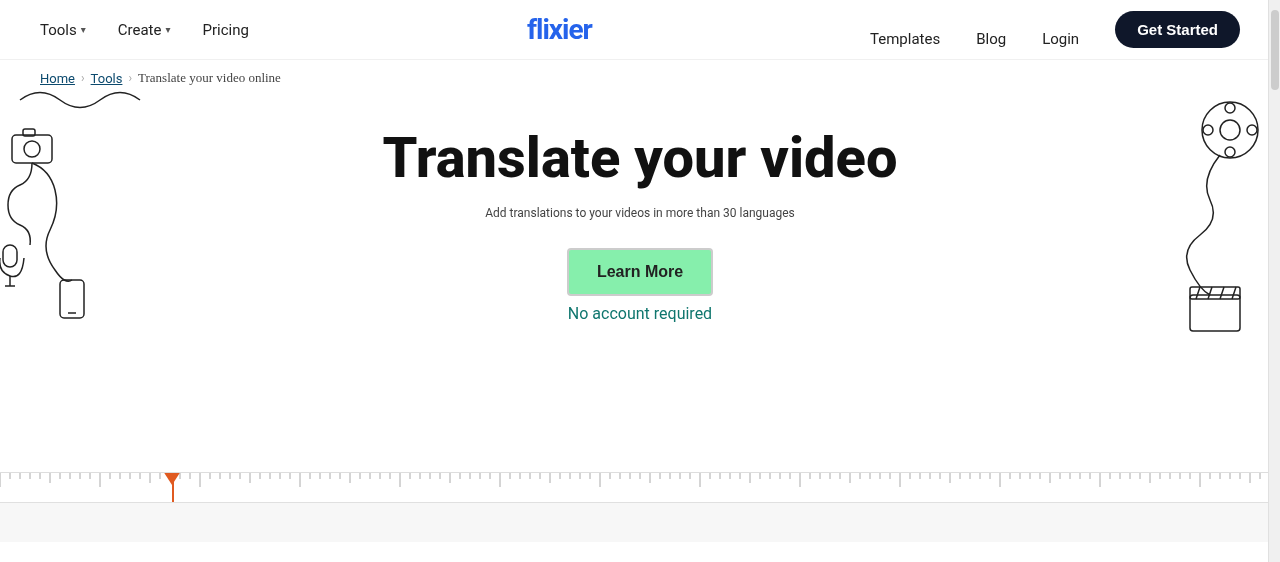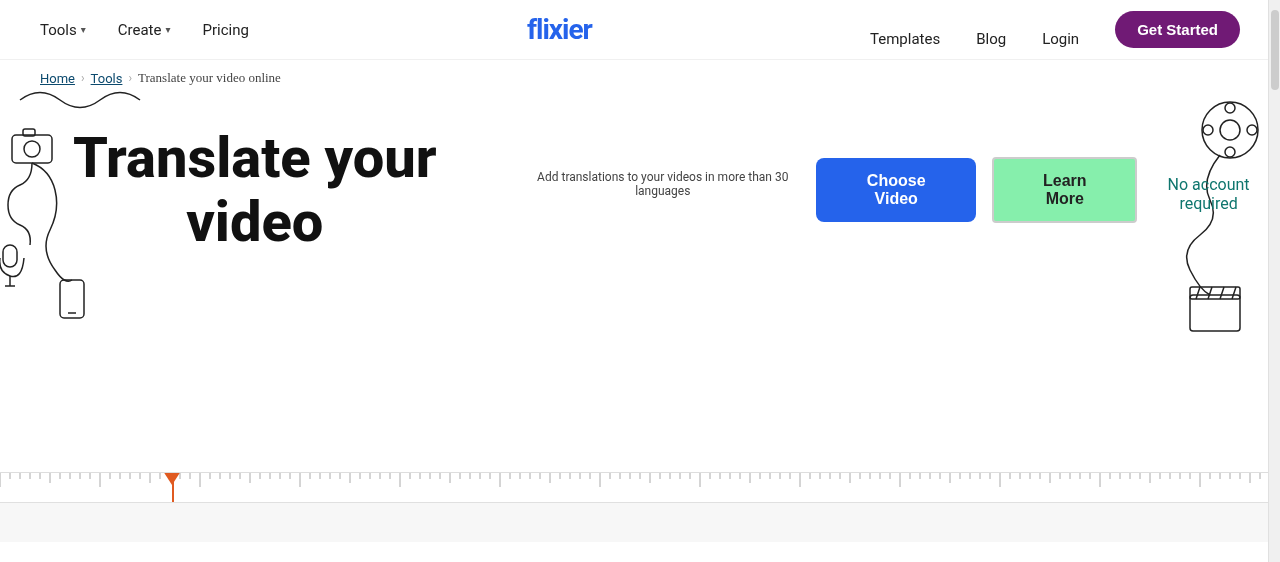--- a/index.html
+++ b/index.html
@@ -51,21 +51,21 @@
       display: flex;
       align-items: flex-end;
       gap: 36px;
     }
     .nav-link {
       font-size: 15px;
       color: #222;
       cursor: pointer;
     }
     .btn-get-started {
-      background: #701a75;
+      background: #0f172a;
       color: #fff;
       border: none;
       border-radius: 22px;
       padding: 10px 22px;
       font-size: 15px;
       font-weight: 600;
       cursor: pointer;
     }
 
     
@@ -87,21 +87,21 @@
       font-size: 12px;
     }
     .breadcrumb .current {
       color: #444;
       font-family: Liberation Serif, serif;
     }
 
     
     .hero {
       display: flex;
-      flex-direction: row;
+      flex-direction: column;
       align-items: center;
       justify-content: center;
       text-align: center;
       padding: 30px 0 20px;
       position: relative;
       z-index: 2;
     }
     .hero-title {
       font-size: 56px;
       font-weight: 800;
@@ -317,21 +317,20 @@
     <line x1="156" y1="207" x2="152" y2="219" stroke="#222" stroke-width="1.5"></line>
   </svg>
 </div>
 
 <div class="hero">
   <h1 class="hero-title">
     <span>Translate your video</span><br>
   </h1>
   <p class="hero-subtitle">Add translations to your videos in more than 30 languages</p>
   <div class="hero-buttons">
-    <button class="btn-choose-video">Choose Video</button>
     <button class="btn-learn-more">Learn More</button>
   </div>
   <p class="hero-note">No account required</p>
 </div>
 
 <div class="timeline-area">
   <div class="timeline-ruler">
 
     <div class="playhead-triangle"></div>
 

